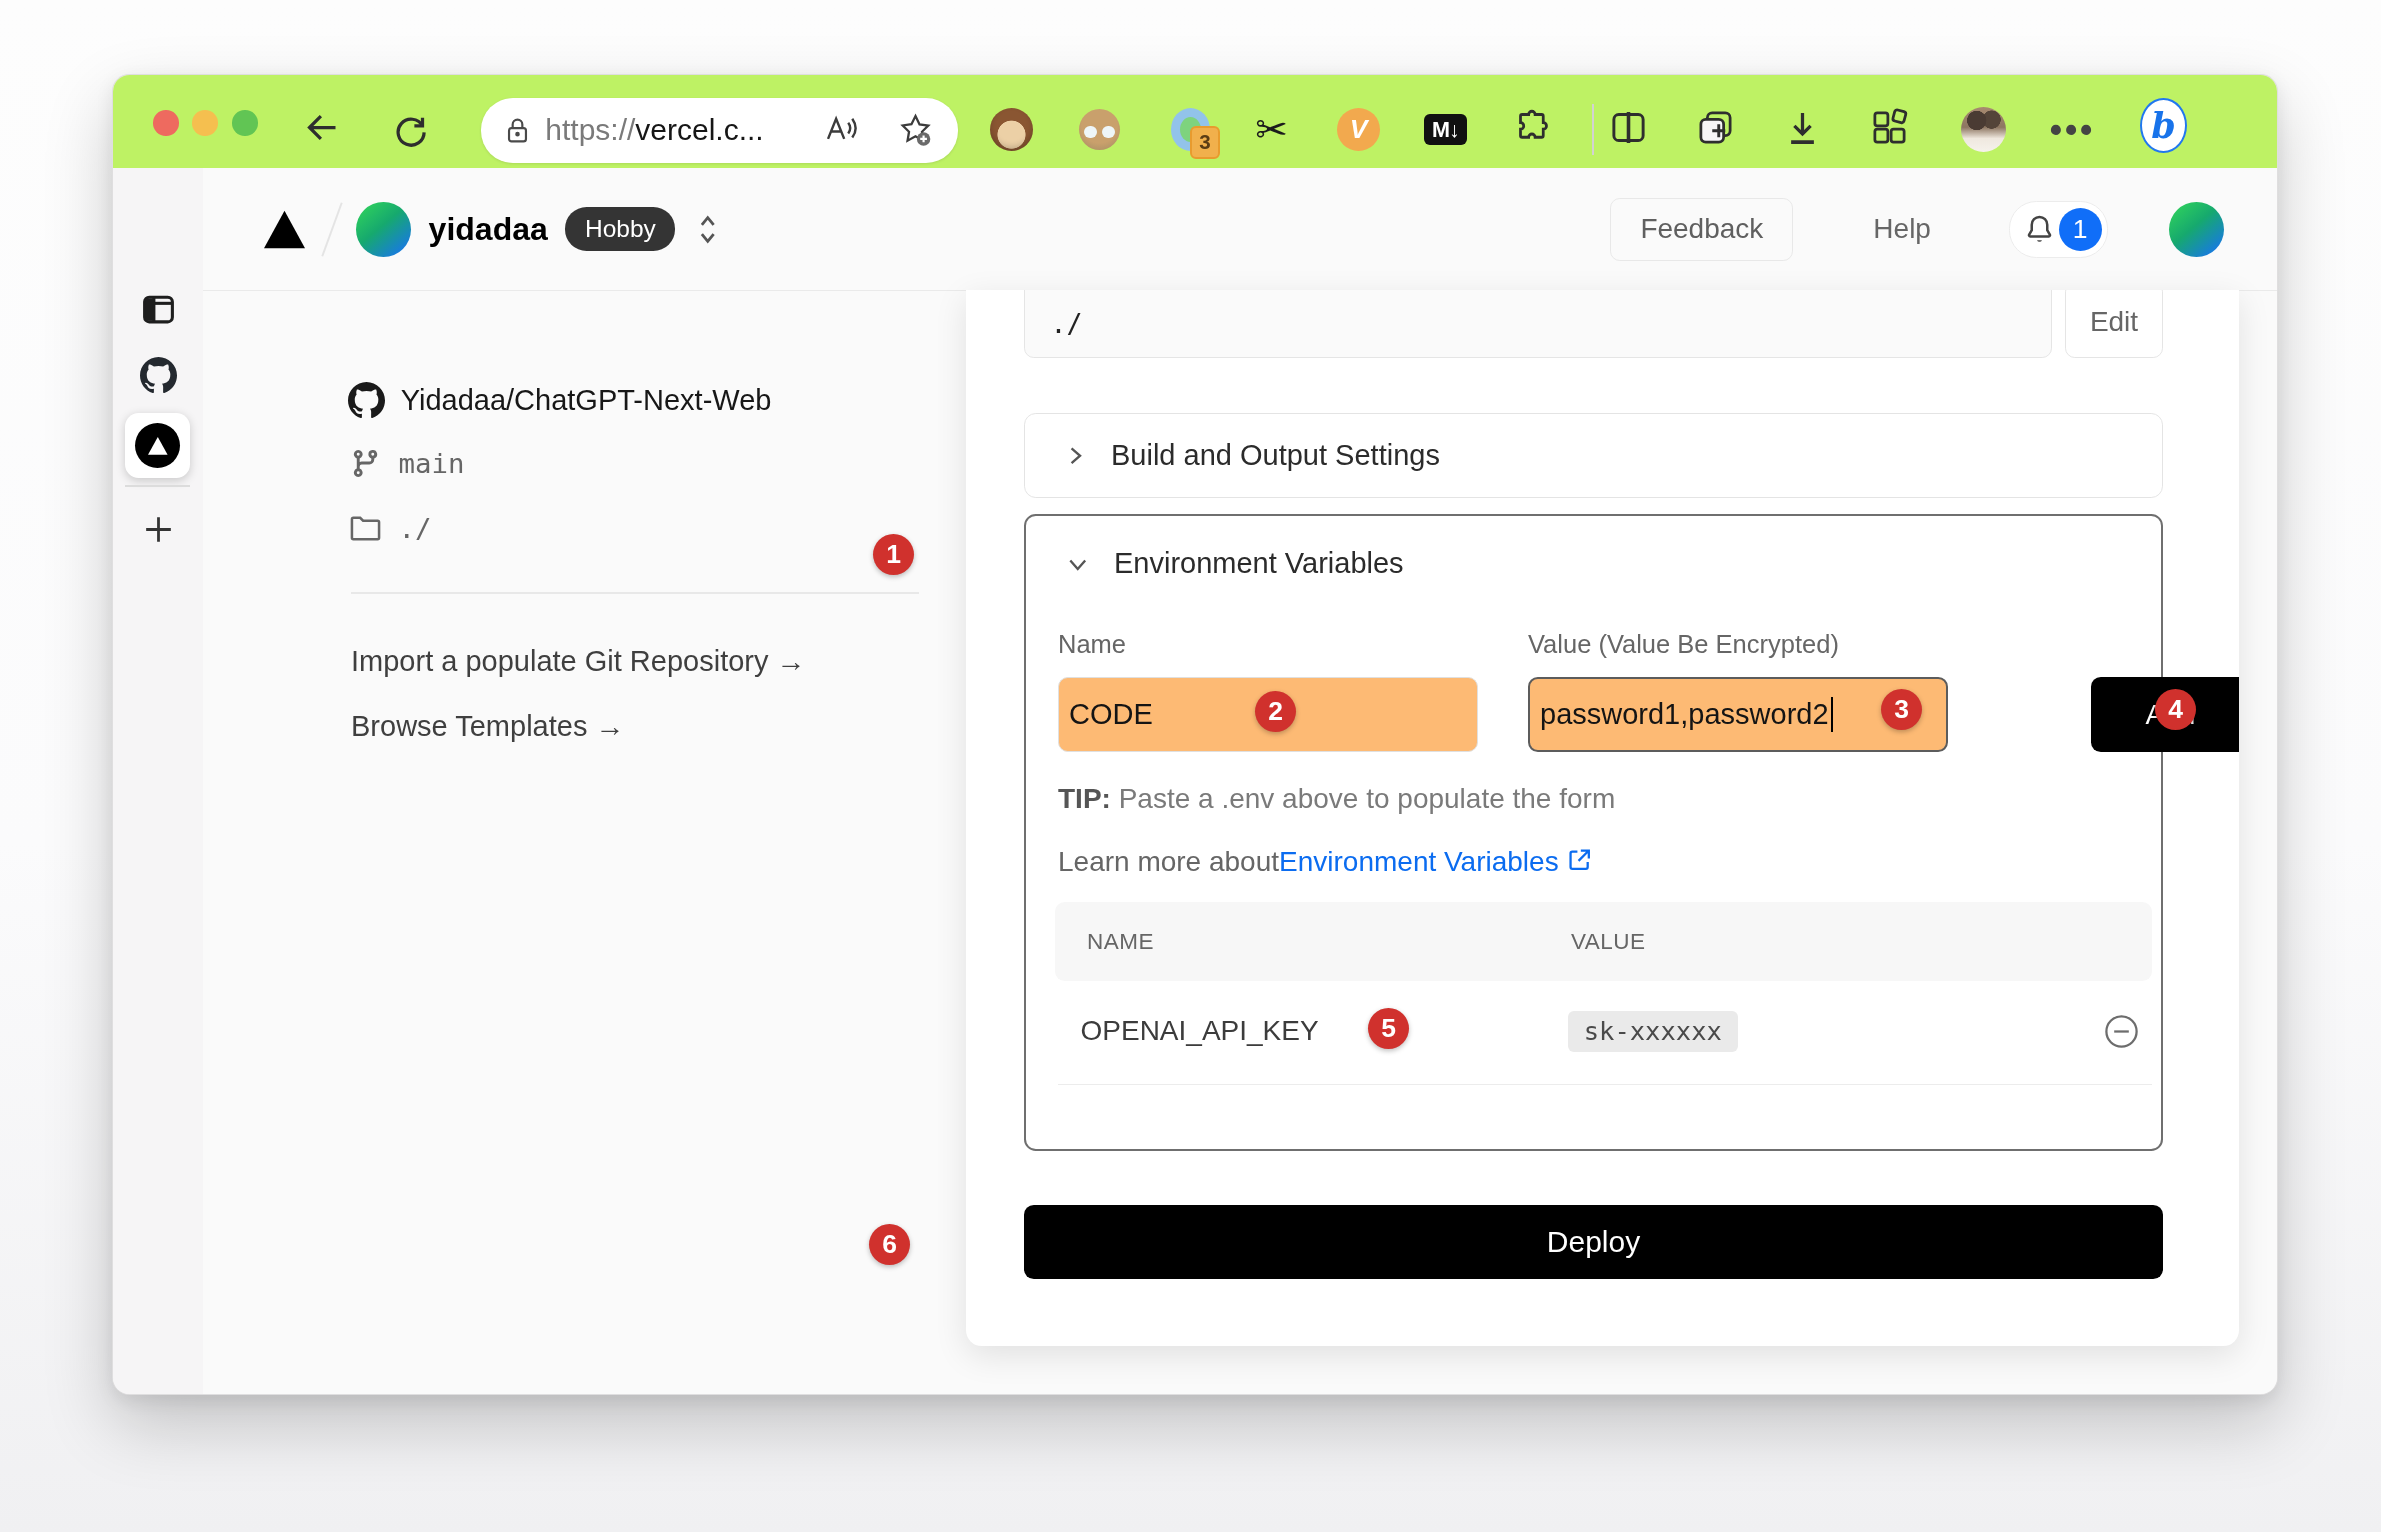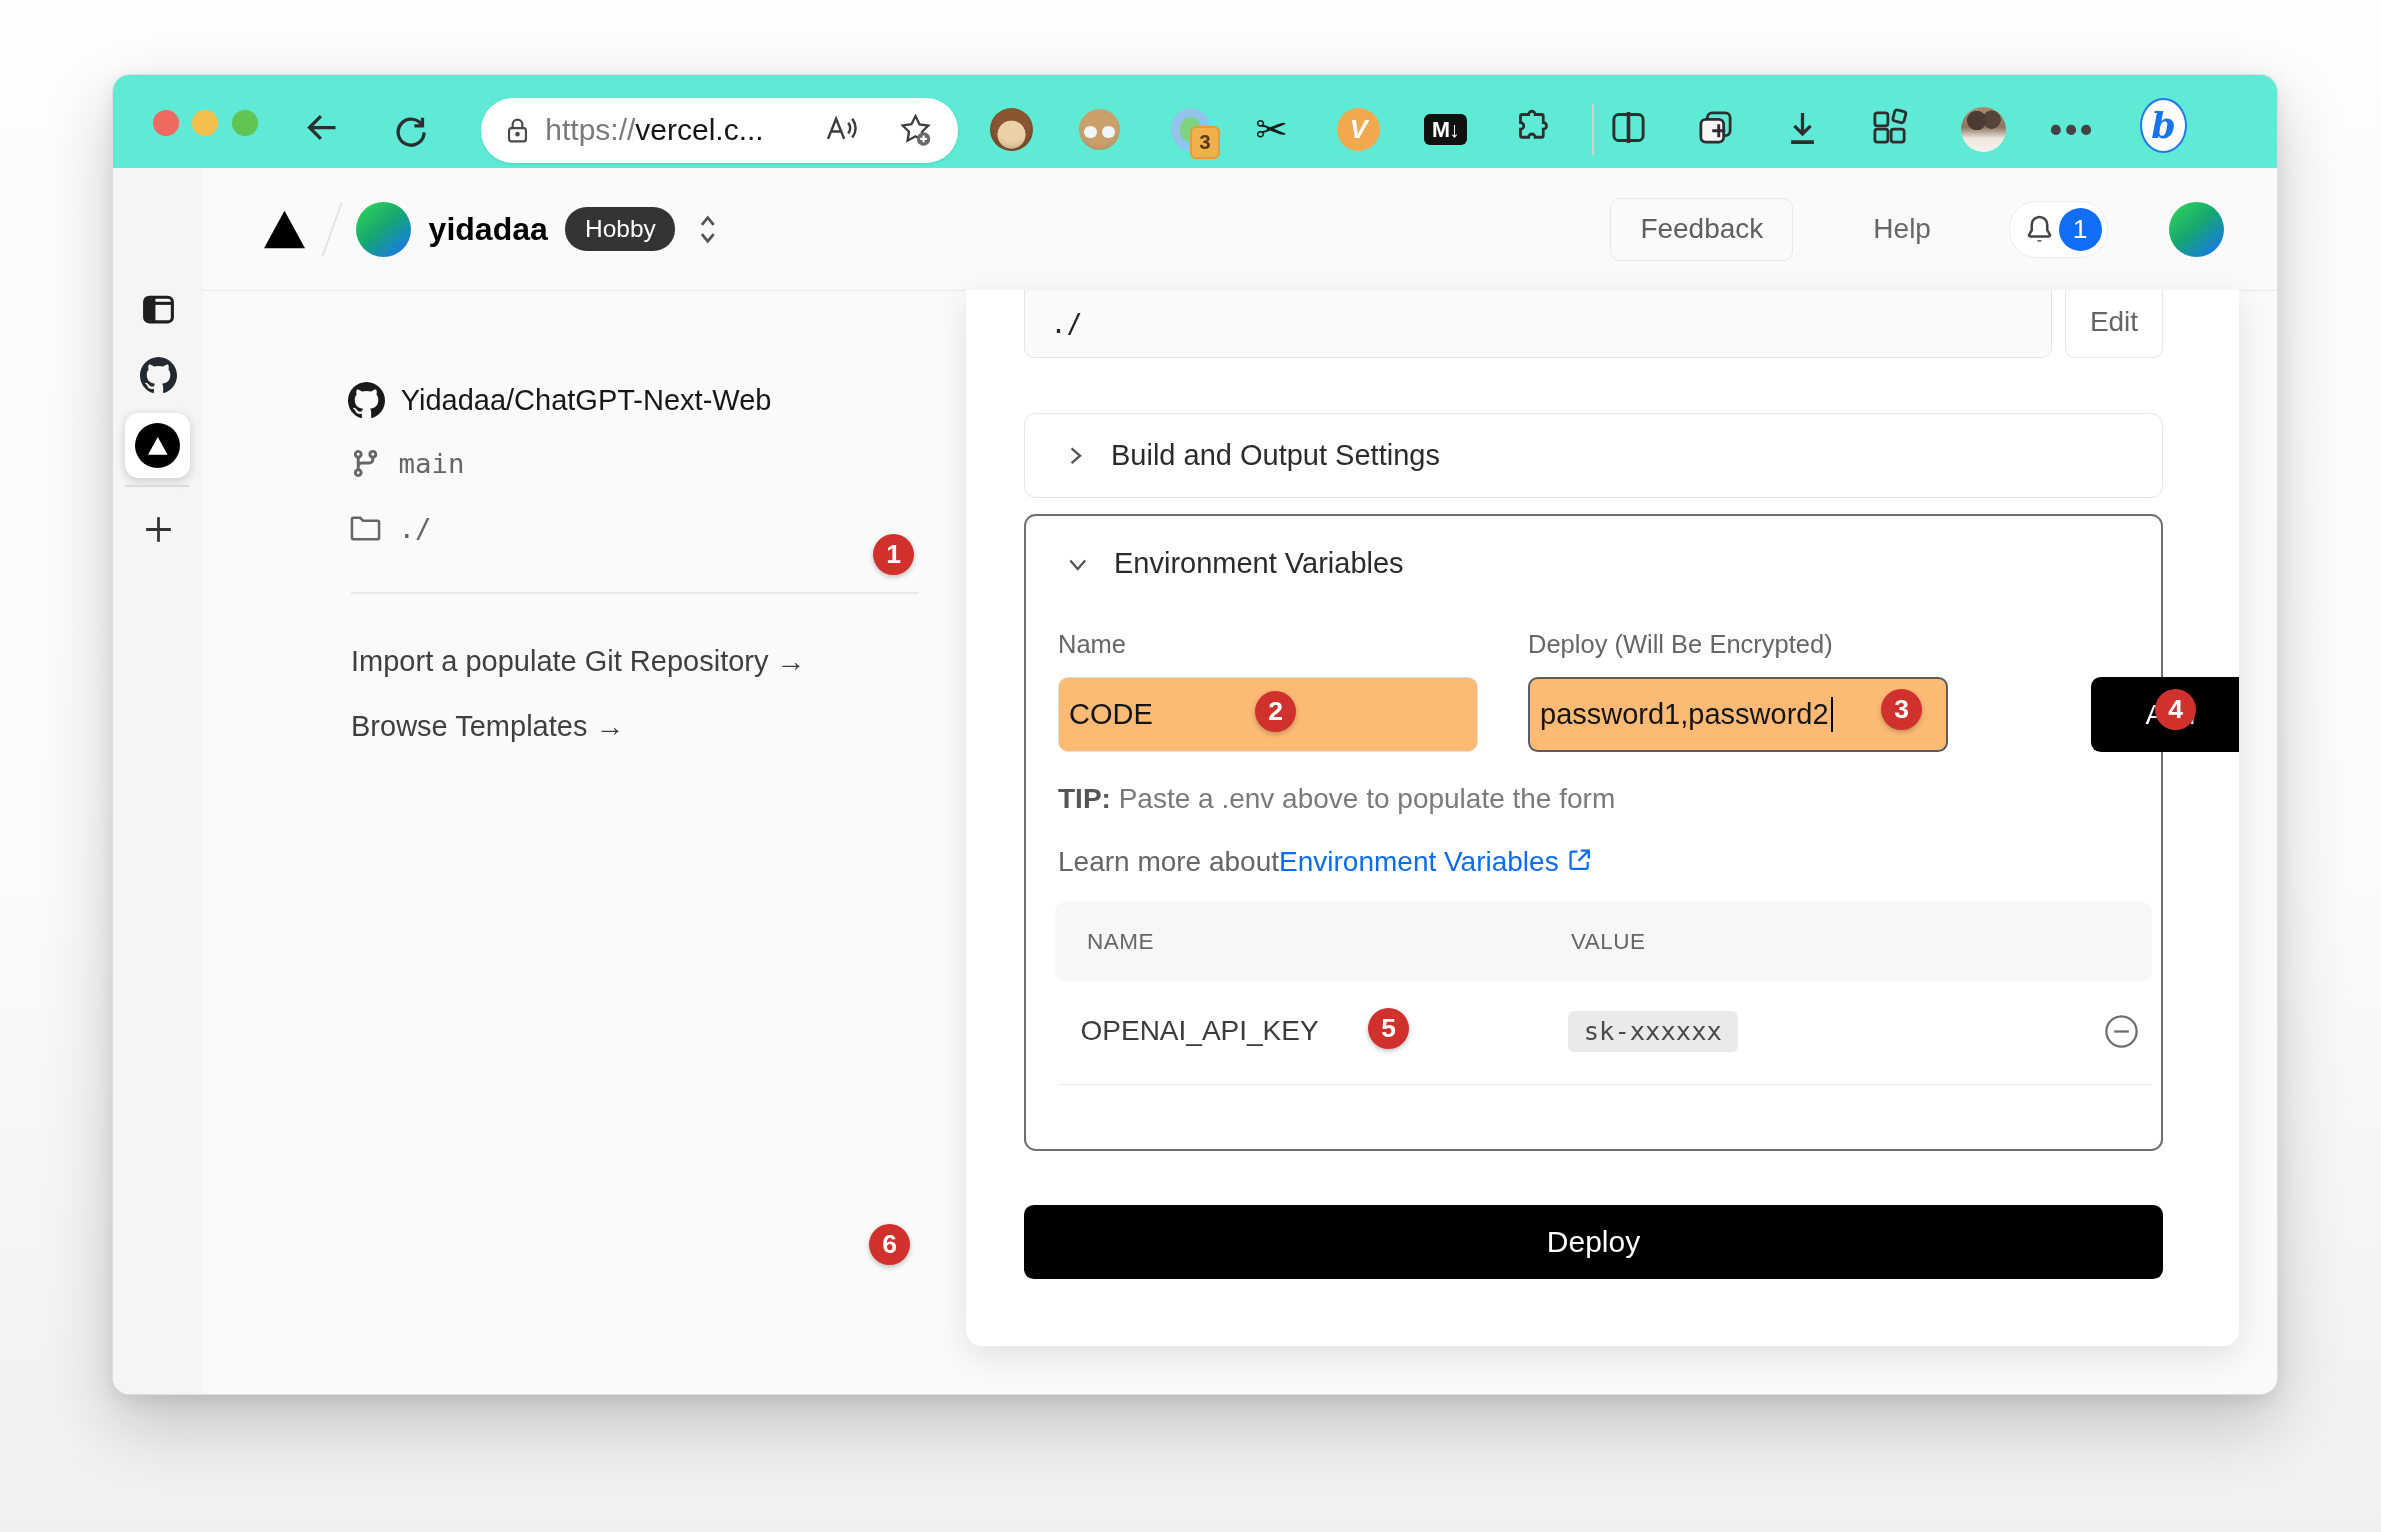--- a/index.html
+++ b/index.html
@@ -3,21 +3,21 @@
 <meta charset="utf-8">
 <style>
   html,body{margin:0;padding:0;background:#fff;}
   .canvas{position:relative;width:2382px;height:1533px;overflow:hidden;
     font-family:"Liberation Sans","DejaVu Sans",sans-serif;
     background:linear-gradient(180deg,#fdfdfd 0%,#fbfbfc 55%,#f0f0f2 100%);}
   .window{position:absolute;left:112px;top:74px;width:2164px;height:1319px;
     background:#f6f5f6;border-radius:17.6px;border:1px solid rgba(0,0,0,.09);
     box-shadow:0 29px 69px rgba(0,0,0,.20), 0 5.9px 17.6px rgba(0,0,0,.08);overflow:hidden;}
   
-  .toolbar{position:absolute;left:0;top:0;width:2164px;height:93px;background:#5eead4;border-bottom:1px solid #ddd;}
+  .toolbar{position:absolute;left:0;top:0;width:2164px;height:93px;background:#bef264;border-bottom:1px solid #ddd;}
   .tl{position:absolute;top:35px;width:25.5px;height:25.5px;border-radius:50%;}
   .tl.c{left:40px;background:#ee6a5f;} .tl.m{left:79px;background:#f5bf4f;} .tl.z{left:119px;background:#61c554;}
   .navico{position:absolute;top:33px;width:39px;height:39px;color:#2e2e2e;}
   .addressbar{position:absolute;left:368px;top:22.5px;width:477px;height:65px;background:#fff;border-radius:32px;
     box-shadow:0 1px 2.9px rgba(0,0,0,.10);display:flex;align-items:center;}
   .urltext{font-size:30px;white-space:nowrap;margin-left:13.7px;}
   .urltext .scheme{color:#7a7a7a;} .urltext .host{color:#161616;font-weight:500;}
   .abico{position:absolute;top:14.7px;width:35px;height:35px;color:#3c3c3c;}
   .ext{position:absolute;top:31px;width:47px;height:47px;display:flex;align-items:center;justify-content:center;}
   .extdivider{position:absolute;top:29px;width:2px;height:51px;background:#d2d2d2;}
@@ -295,21 +295,21 @@
 
       <div class="card envcard">
         <div class="sectionhead" style="position:absolute;left:39px;top:31px">
           <svg class="chev" viewBox="0 0 24 24" fill="none" stroke="currentColor" stroke-width="2.2">
               <path d="M5 9l7 8 7-8"></path>
             </svg>
           <span style="margin-left:23.5px">Environment Variables</span>
         </div>
 
         <div class="fieldlabel" style="left:32px">Name</div>
-        <div class="fieldlabel" style="left:502px">Deploy (Will Be Encrypted)</div>
+        <div class="fieldlabel" style="left:502px">Value (Value Be Encrypted)</div>
 
         <div class="input nameinput">
           <span>CODE</span>
         </div>
         <div class="input valueinput">
           <span>password1,password2</span>
             <span class="caret"></span>
         </div>
         <div class="addbtn">Add</div>
 

